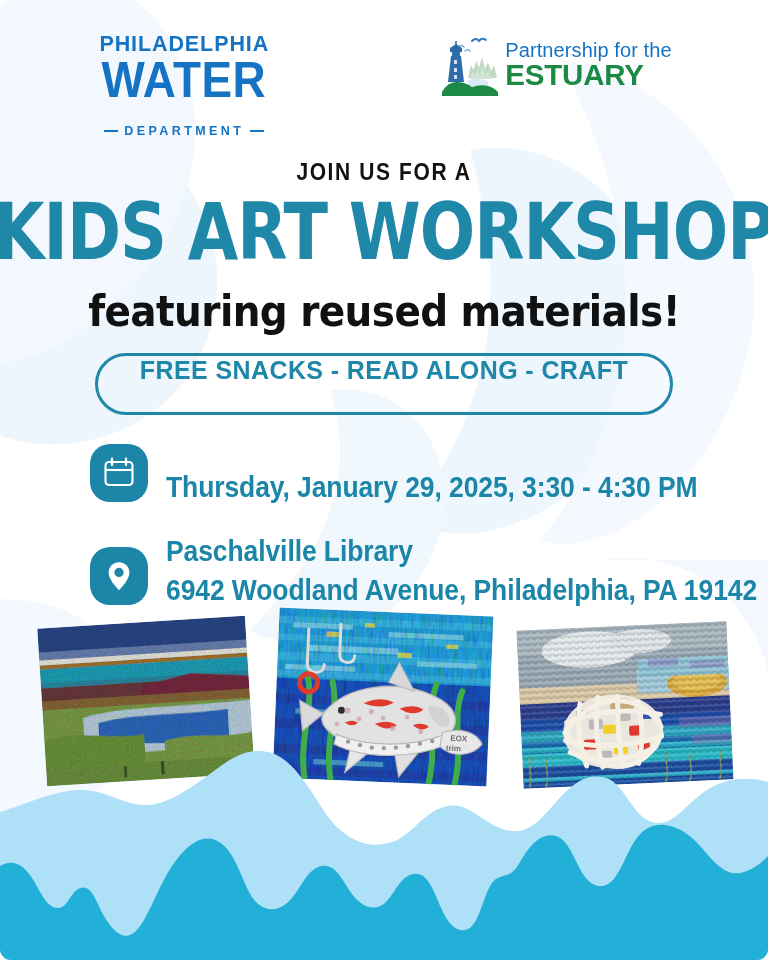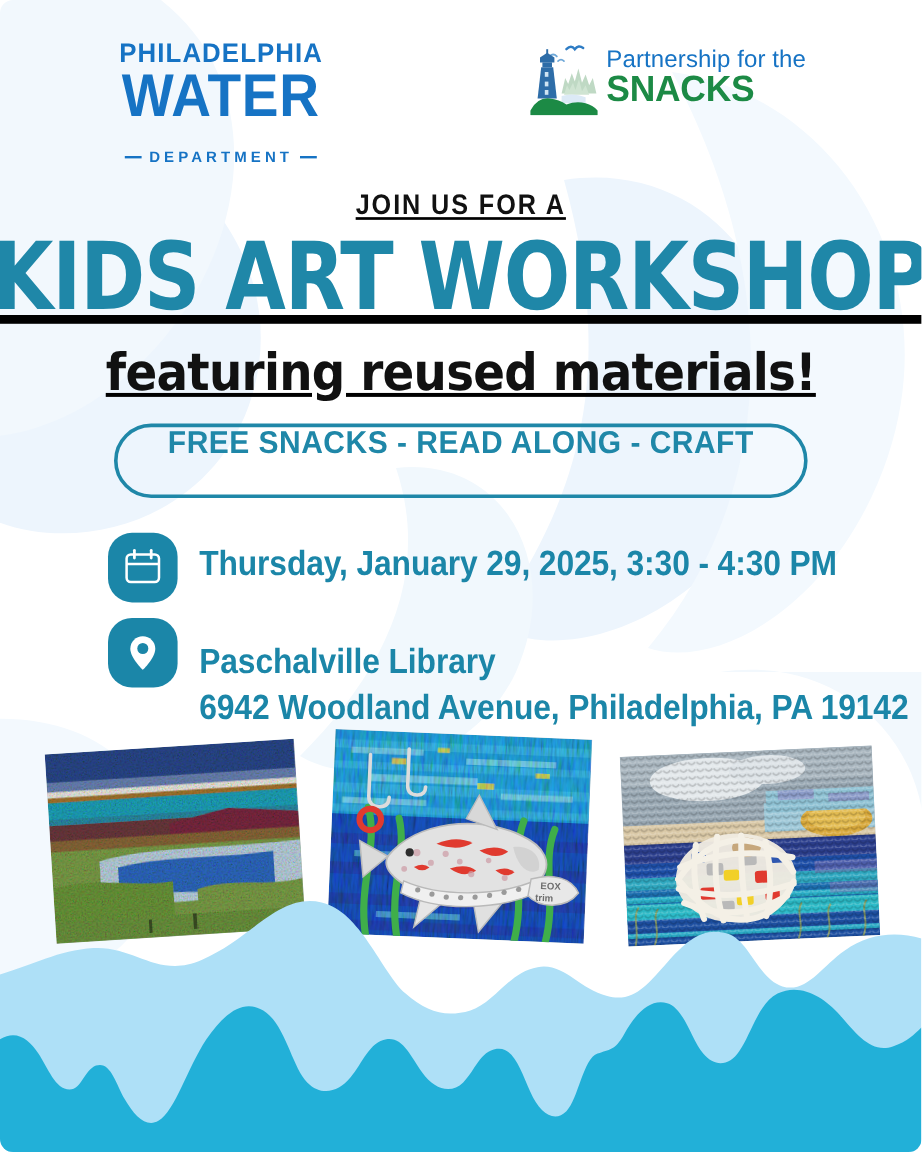--- a/index.html
+++ b/index.html
@@ -114,21 +114,20 @@
   .pde-big2 { margin-top: -1px; }
 
   
   .headline-block {
     position: absolute;
     top: 160px;
     left: 0;
     width: 768px;
     z-index: 3;
     text-align: center;
-    text-decoration: underline;
   }
   .eyebrow {
     font-size: 21px;
     font-weight: 700;
     letter-spacing: 1.6px;
     color: #111111;
     transform: scaleY(1.12);
     display: block;
   }
   .title-main {
@@ -184,21 +183,21 @@
   
   .info-block {
     position: absolute;
     top: 444px;
     left: 62px;
     z-index: 3;
     width: 690px;
   }
   .info-row {
     display: flex;
-    align-items: flex-start;
+    align-items: flex-end;
     gap: 18px;
     margin-bottom: 13px;
     padding-left: 28px;
   }
   .icon-badge {
     width: 58px;
     height: 58px;
     flex: 0 0 58px;
     border-radius: 20px;
     background: #1B86A8;
@@ -307,21 +306,21 @@
           <rect x="12" y="34" width="3" height="4" fill="#CFE4F3"></rect>
           <rect x="12" y="41" width="3" height="4" fill="#CFE4F3"></rect>
           <rect x="13.2" y="7" width="1.6" height="4" fill="#2E6DA8"></rect>
 
           <path d="M0 58 q6 -11 16 -10 q8 0.7 14 5 q8 -3 16 -1 q6 1.5 10 6 l0 4 l-56 0 z" fill="#1C8A45"></path>
           <rect x="0" y="58" width="56" height="4" fill="#1C8A45"></rect>
         </svg>
       </span>
       <span class="pde-words">
         <span class="pde-tag">Partnership for the</span>
-        <span class="pde-big2">SNACKS</span>
+        <span class="pde-big2">ESTUARY</span>
       </span>
     </div>
   </div>
 
   <div class="headline-block">
     <span class="eyebrow">JOIN US FOR A</span>
     <span class="title-main">KIDS ART WORKSHOP</span>
     <span class="subtitle">featuring reused materials!</span>
   </div>
 

